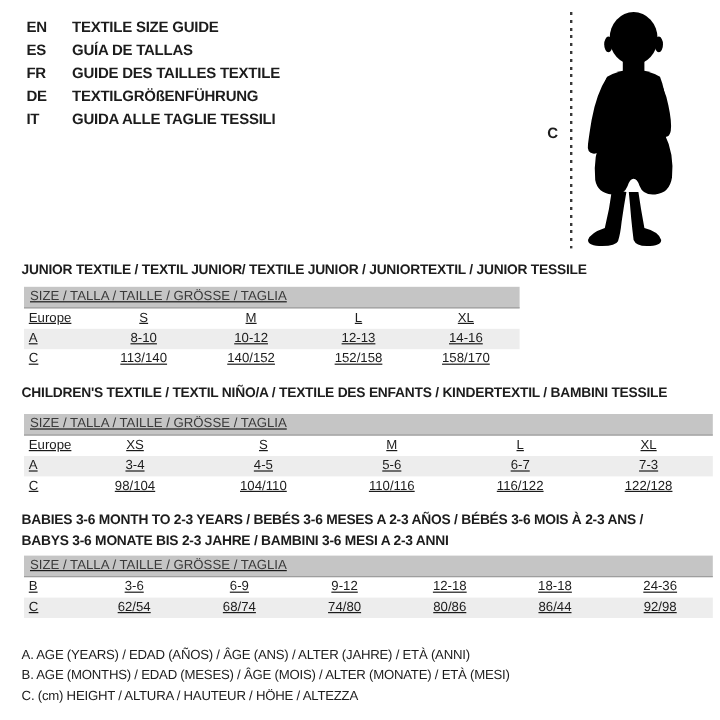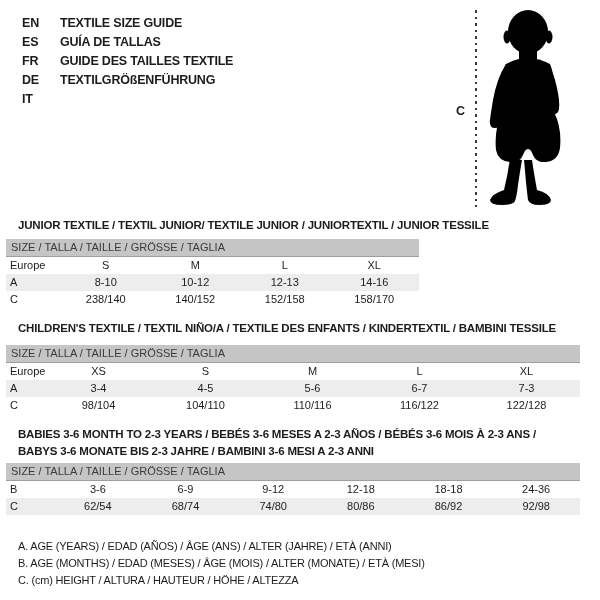--- a/index.html
+++ b/index.html
@@ -16,21 +16,21 @@
 
   
   .dotted-line { position:absolute; left:475px; top:10px; width:2px; height:197px;
     background:repeating-linear-gradient(to bottom,#3a3a3a 0px,#3a3a3a 2.5px,transparent 2.5px,transparent 6.5px); }
   .c-label { position:absolute; left:456px; top:104px; font-size:12.5px; font-weight:bold; }
   .baby-svg { position:absolute; left:482px; top:8px; }
 
   
   .sec-title { position:absolute; left:18px; font-size:11.5px; font-weight:bold;
                letter-spacing:-0.2px; line-height:17px; white-space:nowrap; }
-  .table { position:absolute; left:6px; }
+  .table { position:absolute; left:20px;text-decoration:underline; }
   .size-bar { height:17px; line-height:17px; background:#c5c5c5; color:#3a3a3a;
               font-size:11px; padding-left:5px; border-bottom:1px solid #9e9e9e; }
   .tr { display:grid; height:17px; line-height:17px; font-size:11px; }
   .tr.shaded { background:#ededed; }
   .td { text-align:center; }
   .td.row-label { text-align:left; padding-left:4px; }
   .t0 { width:413px; } .t0 .tr { grid-template-columns:55px repeat(4,1fr); }
   .t1 { width:574px; } .t1 .tr { grid-template-columns:39px repeat(5,1fr); }
   .t2 { width:574px; } .t2 .tr { grid-template-columns:48px repeat(6,1fr); }
   .pos-title0 { top:217px;text-align:right; } .pos-table0 { top:239px; }
@@ -59,20 +59,21 @@
     <div class="lang-row">
       <span class="lang-code">FR</span>
       <span>GUIDE DES TAILLES TEXTILE</span>
     </div>
     <div class="lang-row">
       <span class="lang-code">DE</span>
       <span>TEXTILGRÖßENFÜHRUNG</span>
     </div>
     <div class="lang-row">
       <span class="lang-code">IT</span>
+      <span>GUIDA ALLE TAGLIE TESSILI</span>
     </div>
   </div>
 
   <span class="c-label">C</span>
   <div class="dotted-line"></div>
   <svg class="baby-svg" width="84" height="200" viewBox="0 0 84 200">
     <g fill="#000000">
       <ellipse cx="46" cy="24" rx="20" ry="22"></ellipse>
       <ellipse cx="25" cy="29" rx="3.5" ry="6.5"></ellipse>
       <ellipse cx="67" cy="29" rx="3.5" ry="6.5"></ellipse>
@@ -99,21 +100,21 @@
         </div>
         <div class="tr shaded">
           <div class="td row-label">A</div>
           <div class="td">8-10</div>
           <div class="td">10-12</div>
           <div class="td">12-13</div>
           <div class="td">14-16</div>
         </div>
         <div class="tr">
           <div class="td row-label">C</div>
-          <div class="td">238/140</div>
+          <div class="td">113/140</div>
           <div class="td">140/152</div>
           <div class="td">152/158</div>
           <div class="td">158/170</div>
         </div>
       </div>
   </div>
 
   <div class="sec-title pos-title1">CHILDREN'S TEXTILE / TEXTIL NIÑO/A / TEXTILE DES ENFANTS / KINDERTEXTIL / BAMBINI TESSILE</div>
   <div class="table t1 pos-table1">
     <div class="size-bar">SIZE / TALLA / TAILLE / GRÖSSE / TAGLIA</div>
@@ -160,21 +161,21 @@
           <div class="td">12-18</div>
           <div class="td">18-18</div>
           <div class="td">24-36</div>
         </div>
         <div class="tr shaded">
           <div class="td row-label">C</div>
           <div class="td">62/54</div>
           <div class="td">68/74</div>
           <div class="td">74/80</div>
           <div class="td">80/86</div>
-          <div class="td">86/92</div>
+          <div class="td">86/44</div>
           <div class="td">92/98</div>
         </div>
       </div>
   </div>
 
   <div class="notes">
     <div class="note-line">A. AGE (YEARS) / EDAD (AÑOS) / ÂGE (ANS) / ALTER (JAHRE) / ETÀ (ANNI)</div>
     <div class="note-line">B. AGE (MONTHS) / EDAD (MESES) / ÂGE (MOIS) / ALTER (MONATE) / ETÀ (MESI)</div>
     <div class="note-line">C. (cm) HEIGHT / ALTURA / HAUTEUR / HÖHE / ALTEZZA</div>
   </div>

